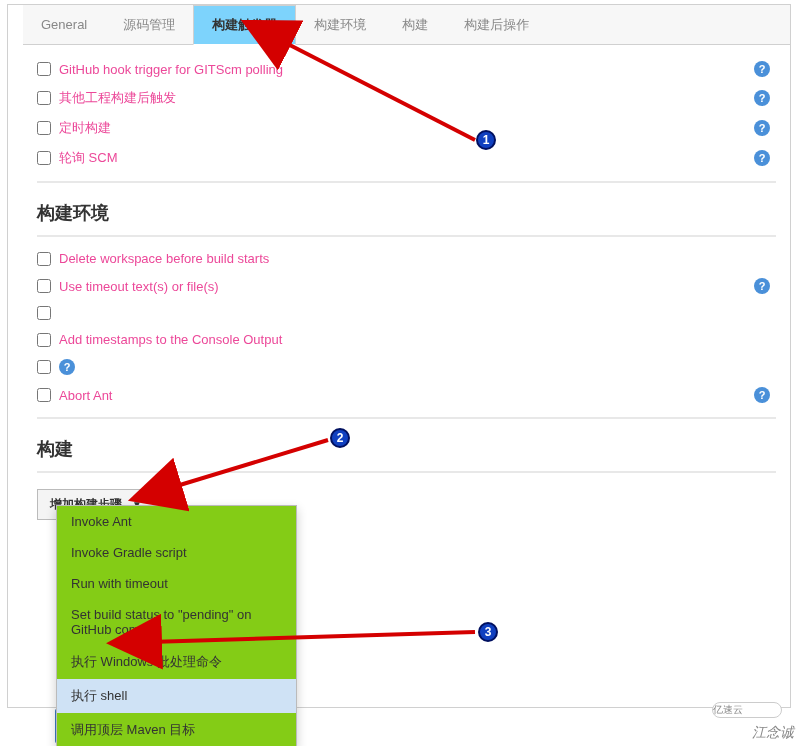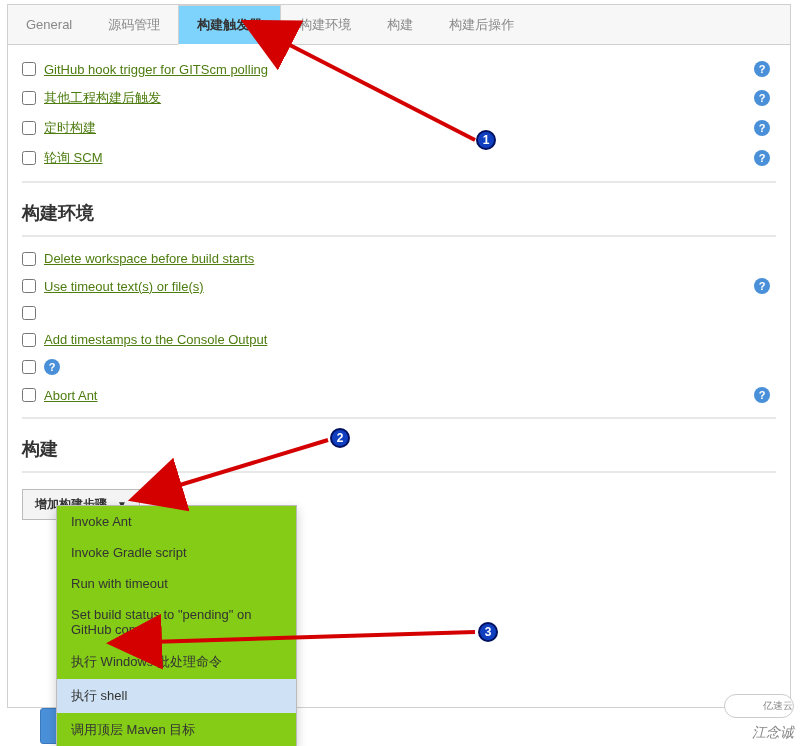--- a/index.html
+++ b/index.html
@@ -14,20 +14,21 @@
     color: #333;
   }
   .frame {
     border: 1px solid #d0d0d0;
     width: 784px;
     margin-left: 7px;
     margin-top: 4px;
     height: 704px;
     position: relative;
     background: #fff;
+    padding-left: 15px;
   }
   .tabs {
     display: flex;
     border-bottom: 1px solid #d0d0d0;
     background: #f7f7f7;
     height: 40px;
     align-items: stretch;
   }
   .tab {
     padding: 0 18px;
@@ -50,21 +51,21 @@
   }
   .check-row {
     display: flex;
     align-items: center;
     padding: 6px 0;
   }
   .check-row input[type=checkbox] {
     margin-right: 8px;
     width: 14px; height: 14px;
   }
-  .check-row .label { flex: 1; color: #4d7c0f; text-decoration: underline; }
+  .check-row .label { flex: 1; color: #ec4899; }
   .help-icon {
     width: 16px; height: 16px;
     border-radius: 50%;
     background: #4a90d9;
     color: #fff;
     font-size: 11px;
     font-weight: bold;
     display: inline-flex;
     align-items: center;
     justify-content: center;
@@ -159,26 +160,26 @@
     position: absolute;
     right: 8px;
     bottom: 4px;
     font-style: italic;
     color: #888;
     font-size: 14px;
     z-index: 5;
   }
   .watermark-logo {
     position: absolute;
-    right: 8px;
+    right: 20px;
     bottom: 28px;
-    width: 70px; height: 24px;
+    width: 70px; height: 16px;
     border: 1px solid #ccc;
     border-radius: 12px;
-    display: flex; align-items: center; justify-content: flex-end;
+    display: flex; align-items: center; justify-content: flex-start;
     font-size: 10px; color: #888;
     background: #fff;
     z-index: 5;
   }
 </style>
 </head>
 <body>
 
 <div class="frame">
 

